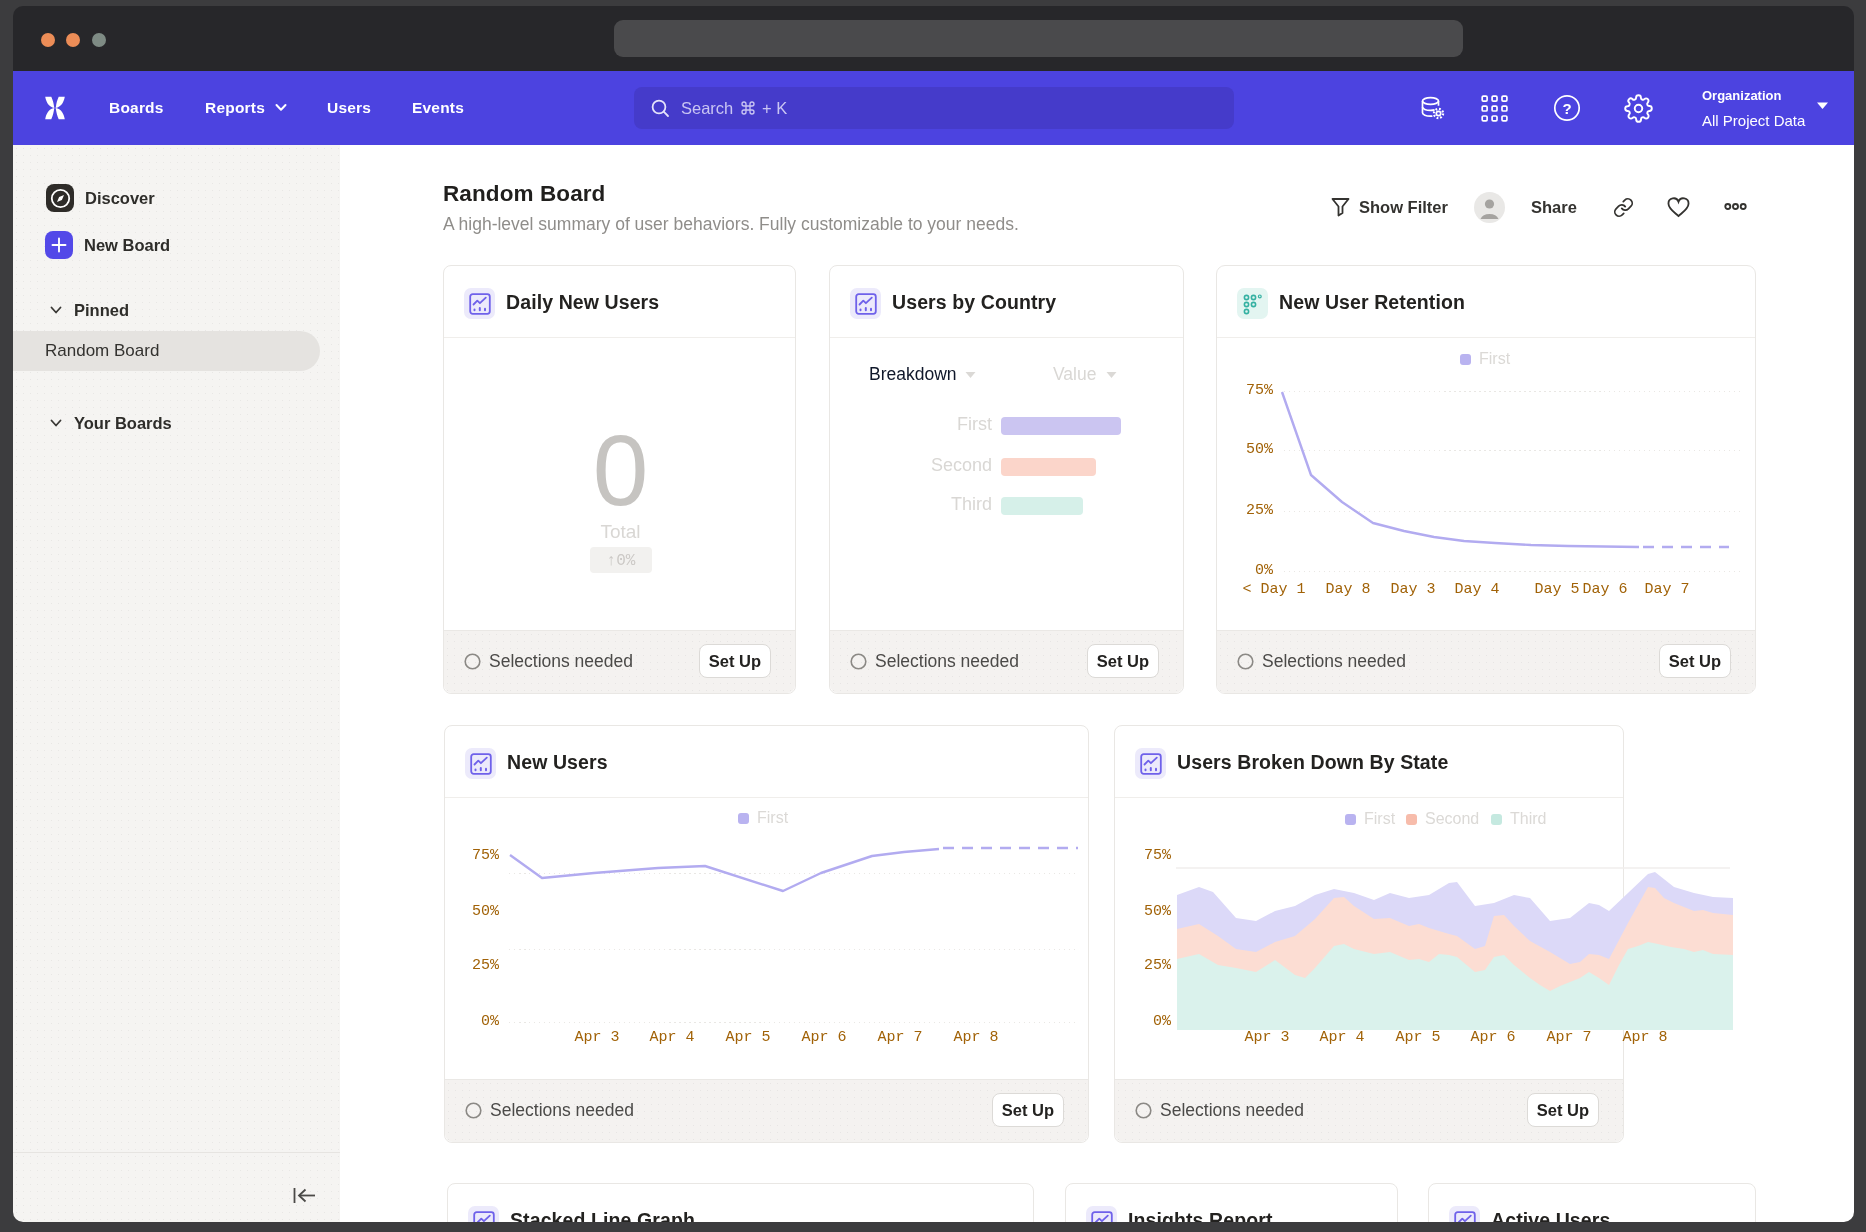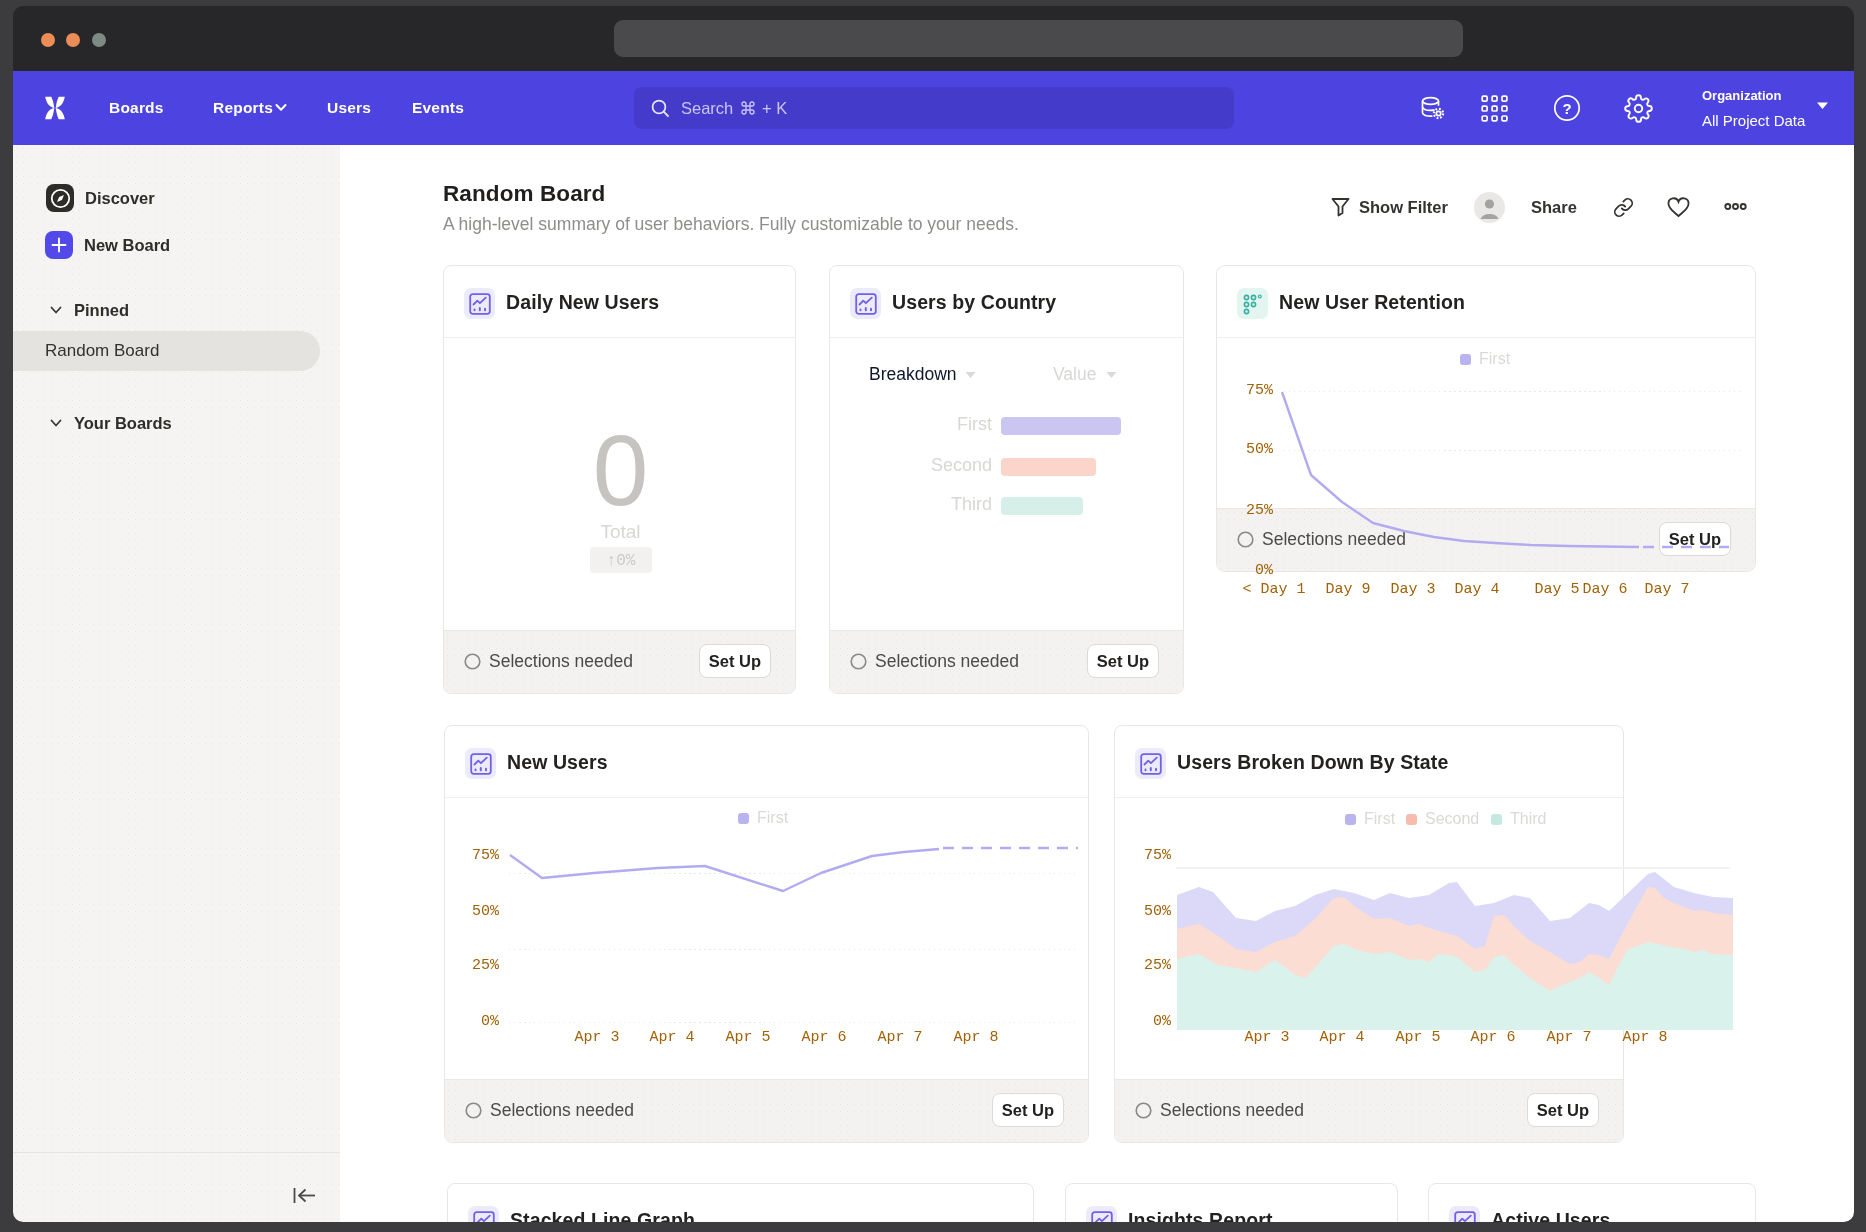--- a/index.html
+++ b/index.html
@@ -49,21 +49,21 @@
     <div id="urlbar"></div>
     <div id="nav">
 
       <svg class="abs" style="left:30px; top:25px;" width="24" height="24" viewBox="0 0 24 24" fill="#fff">
         <path d="M2.2 0.8 L8.3 0.8 C10 4.5 10.6 7.5 11 10.2 L11.4 12 L9.4 11.4 C6 10.3 3.4 6.8 2.2 0.8 Z"></path>
         <path d="M21.8 0.8 L15.7 0.8 C14 4.5 13.4 7.5 13 10.2 L12.6 12 L14.6 11.4 C18 10.3 20.6 6.8 21.8 0.8 Z"></path>
         <path d="M2.2 23.2 L8.3 23.2 C10 19.5 10.6 16.5 11 13.8 L11.4 12 L9.4 12.6 C6 13.7 3.4 17.2 2.2 23.2 Z"></path>
         <path d="M21.8 23.2 L15.7 23.2 C14 19.5 13.4 16.5 13 13.8 L12.6 12 L14.6 12.6 C18 13.7 20.6 17.2 21.8 23.2 Z"></path>
       </svg>
       <div class="navitem" style="left:96px;">Boards</div>
-      <div class="navitem" style="left:200px;">Reports</div>
+      <div class="navitem" style="left:192px;">Reports</div>
       <svg class="abs" style="left:262px; top:32px;" width="12" height="9" viewBox="0 0 12 9">
           <path d="M1.5 2 L6 6.7 L10.5 2" stroke="#fff" stroke-width="2" fill="none" stroke-linecap="round" stroke-linejoin="round"></path>
         </svg>
       <div class="navitem" style="left:314px;">Users</div>
       <div class="navitem" style="left:399px;">Events</div>
       <div id="search">
         <svg class="abs" style="left:16px; top:11px;" width="21" height="21" viewBox="0 0 21 21">
             <circle cx="9" cy="9" r="6.4" stroke="#e4e2fa" stroke-width="1.8" fill="none"></circle>
             <path d="M13.7 13.7 L18 18" stroke="#e4e2fa" stroke-width="1.8" stroke-linecap="round"></path>
           </svg>
@@ -234,21 +234,21 @@
           <svg class="abs" style="left:276px; top:105px;" width="11" height="8" viewBox="0 0 11 8">
             <path d="M0.5 1 L5.5 7 L10.5 1 Z" fill="#dbd9d6"></path>
           </svg>
           <div class="abs" style="left:0; top:148px; width:162px; text-align:right; font-size:18px; color:#d9d7d4;">First</div>
           <div class="abs" style="left:171px; top:151px; width:120px; height:18px; background:#cbc5f1; border-radius:4px;"></div>
           <div class="abs" style="left:0; top:189px; width:162px; text-align:right; font-size:18px; color:#d9d7d4;">Second</div>
           <div class="abs" style="left:171px; top:192px; width:95px; height:18px; background:#fbd5ca; border-radius:4px;"></div>
           <div class="abs" style="left:0; top:228px; width:162px; text-align:right; font-size:18px; color:#d9d7d4;">Third</div>
           <div class="abs" style="left:171px; top:231px; width:82px; height:18px; background:#d6f0e9; border-radius:4px;"></div>
         </div>
-<div class="card" style="left:876px; top:120px; width:540px; height:307px;border-radius:9px;">
+<div class="card" style="left:876px; top:120px; width:540px; height:429px;border-radius:9px;">
           <div class="chead"></div>
           <div class="cico" style="background:#e3f5f1;">
             <svg width="22" height="22" viewBox="0 0 22 22" fill="none">
 <g stroke="#35b1a2" stroke-width="1.6">
 <circle cx="4.5" cy="4.5" r="2.1"></circle>
                 <circle cx="11.5" cy="4.5" r="2.1"></circle>
                 <circle cx="17.8" cy="3.4" r="1.4" stroke-width="1.2"></circle>
 <circle cx="4.5" cy="11.5" r="2.1"></circle>
                 <circle cx="11.5" cy="11.5" r="2.1"></circle>
 <circle cx="4.5" cy="18.5" r="2.1"></circle>
@@ -264,21 +264,21 @@
           <div class="legend" style="left:243px; top:84px;"><div class="lsq" style="background:#b9b3f0;"></div>First</div>
           <div class="axlab" style="left:-4px; top:116px; width:60px; text-align:right; font-size:15px;">75%</div>
           <div class="gridline" style="left:67px; top:125px; width:457px;"></div>
           <div class="axlab" style="left:-4px; top:175px; width:60px; text-align:right; font-size:15px;">50%</div>
           <div class="gridline" style="left:67px; top:184px; width:457px;"></div>
           <div class="axlab" style="left:-4px; top:236px; width:60px; text-align:right; font-size:15px;">25%</div>
           <div class="gridline" style="left:67px; top:245px; width:457px;"></div>
           <div class="axlab" style="left:-4px; top:296px; width:60px; text-align:right; font-size:15px;">0%</div>
           <div class="gridline" style="left:67px; top:305px; width:457px;"></div>
           <div class="axlab" style="left:12px; top:315px; width:90px; text-align:center; font-size:15px;">&lt; Day 1</div>
-          <div class="axlab" style="left:86px; top:315px; width:90px; text-align:center; font-size:15px;">Day 9</div>
+          <div class="axlab" style="left:86px; top:315px; width:90px; text-align:center; font-size:15px;">Day 8</div>
           <div class="axlab" style="left:151px; top:315px; width:90px; text-align:center; font-size:15px;">Day 3</div>
           <div class="axlab" style="left:215px; top:315px; width:90px; text-align:center; font-size:15px;">Day 4</div>
           <div class="axlab" style="left:295px; top:315px; width:90px; text-align:center; font-size:15px;">Day 5</div>
           <div class="axlab" style="left:343px; top:315px; width:90px; text-align:center; font-size:15px;">Day 6</div>
           <div class="axlab" style="left:405px; top:315px; width:90px; text-align:center; font-size:15px;">Day 7</div>
           <svg class="abs" style="left:0; top:0;" width="540" height="364" viewBox="0 0 540 364" fill="none">
             <polyline points="65,126 94,209 125,236 156,257 187,265 217,271 247,275 278,277 314,279 351,280 422,281" stroke="#b2abf0" stroke-width="2.4" stroke-linejoin="round"></polyline>
             <path d="M426 281 H512" stroke="#b2abf0" stroke-width="2.4" stroke-dasharray="11 8"></path>
           </svg>
         </div>

